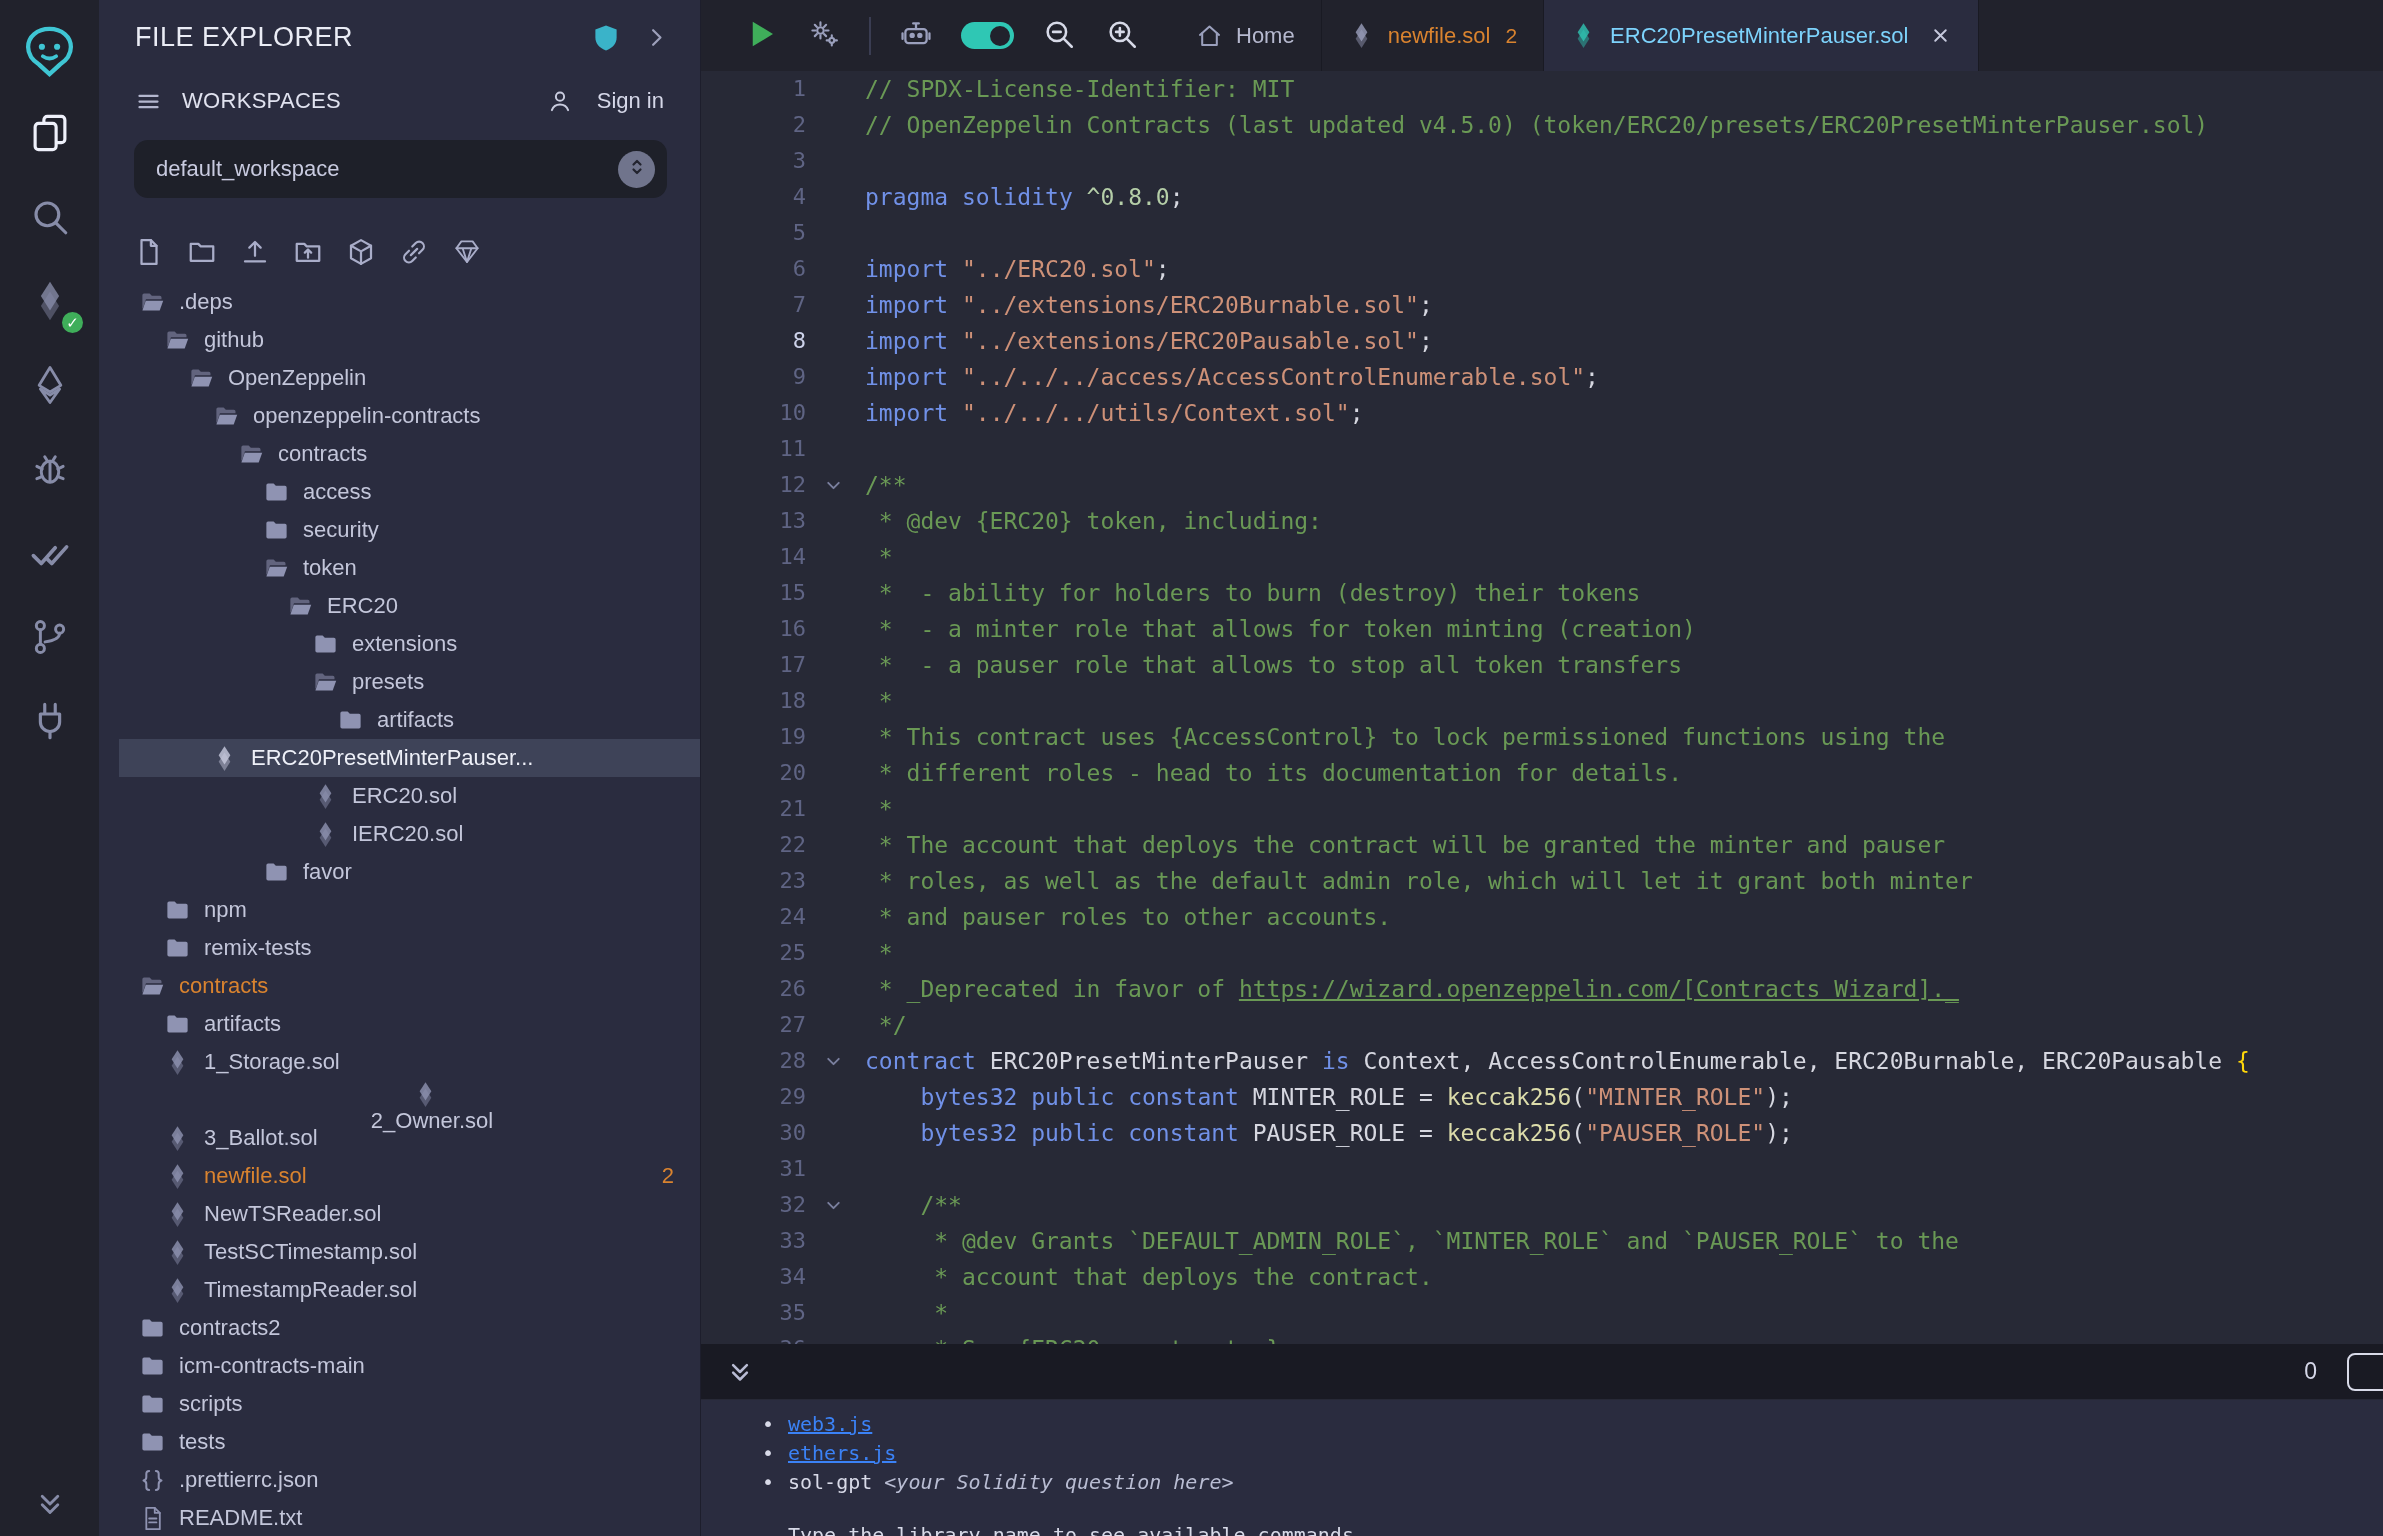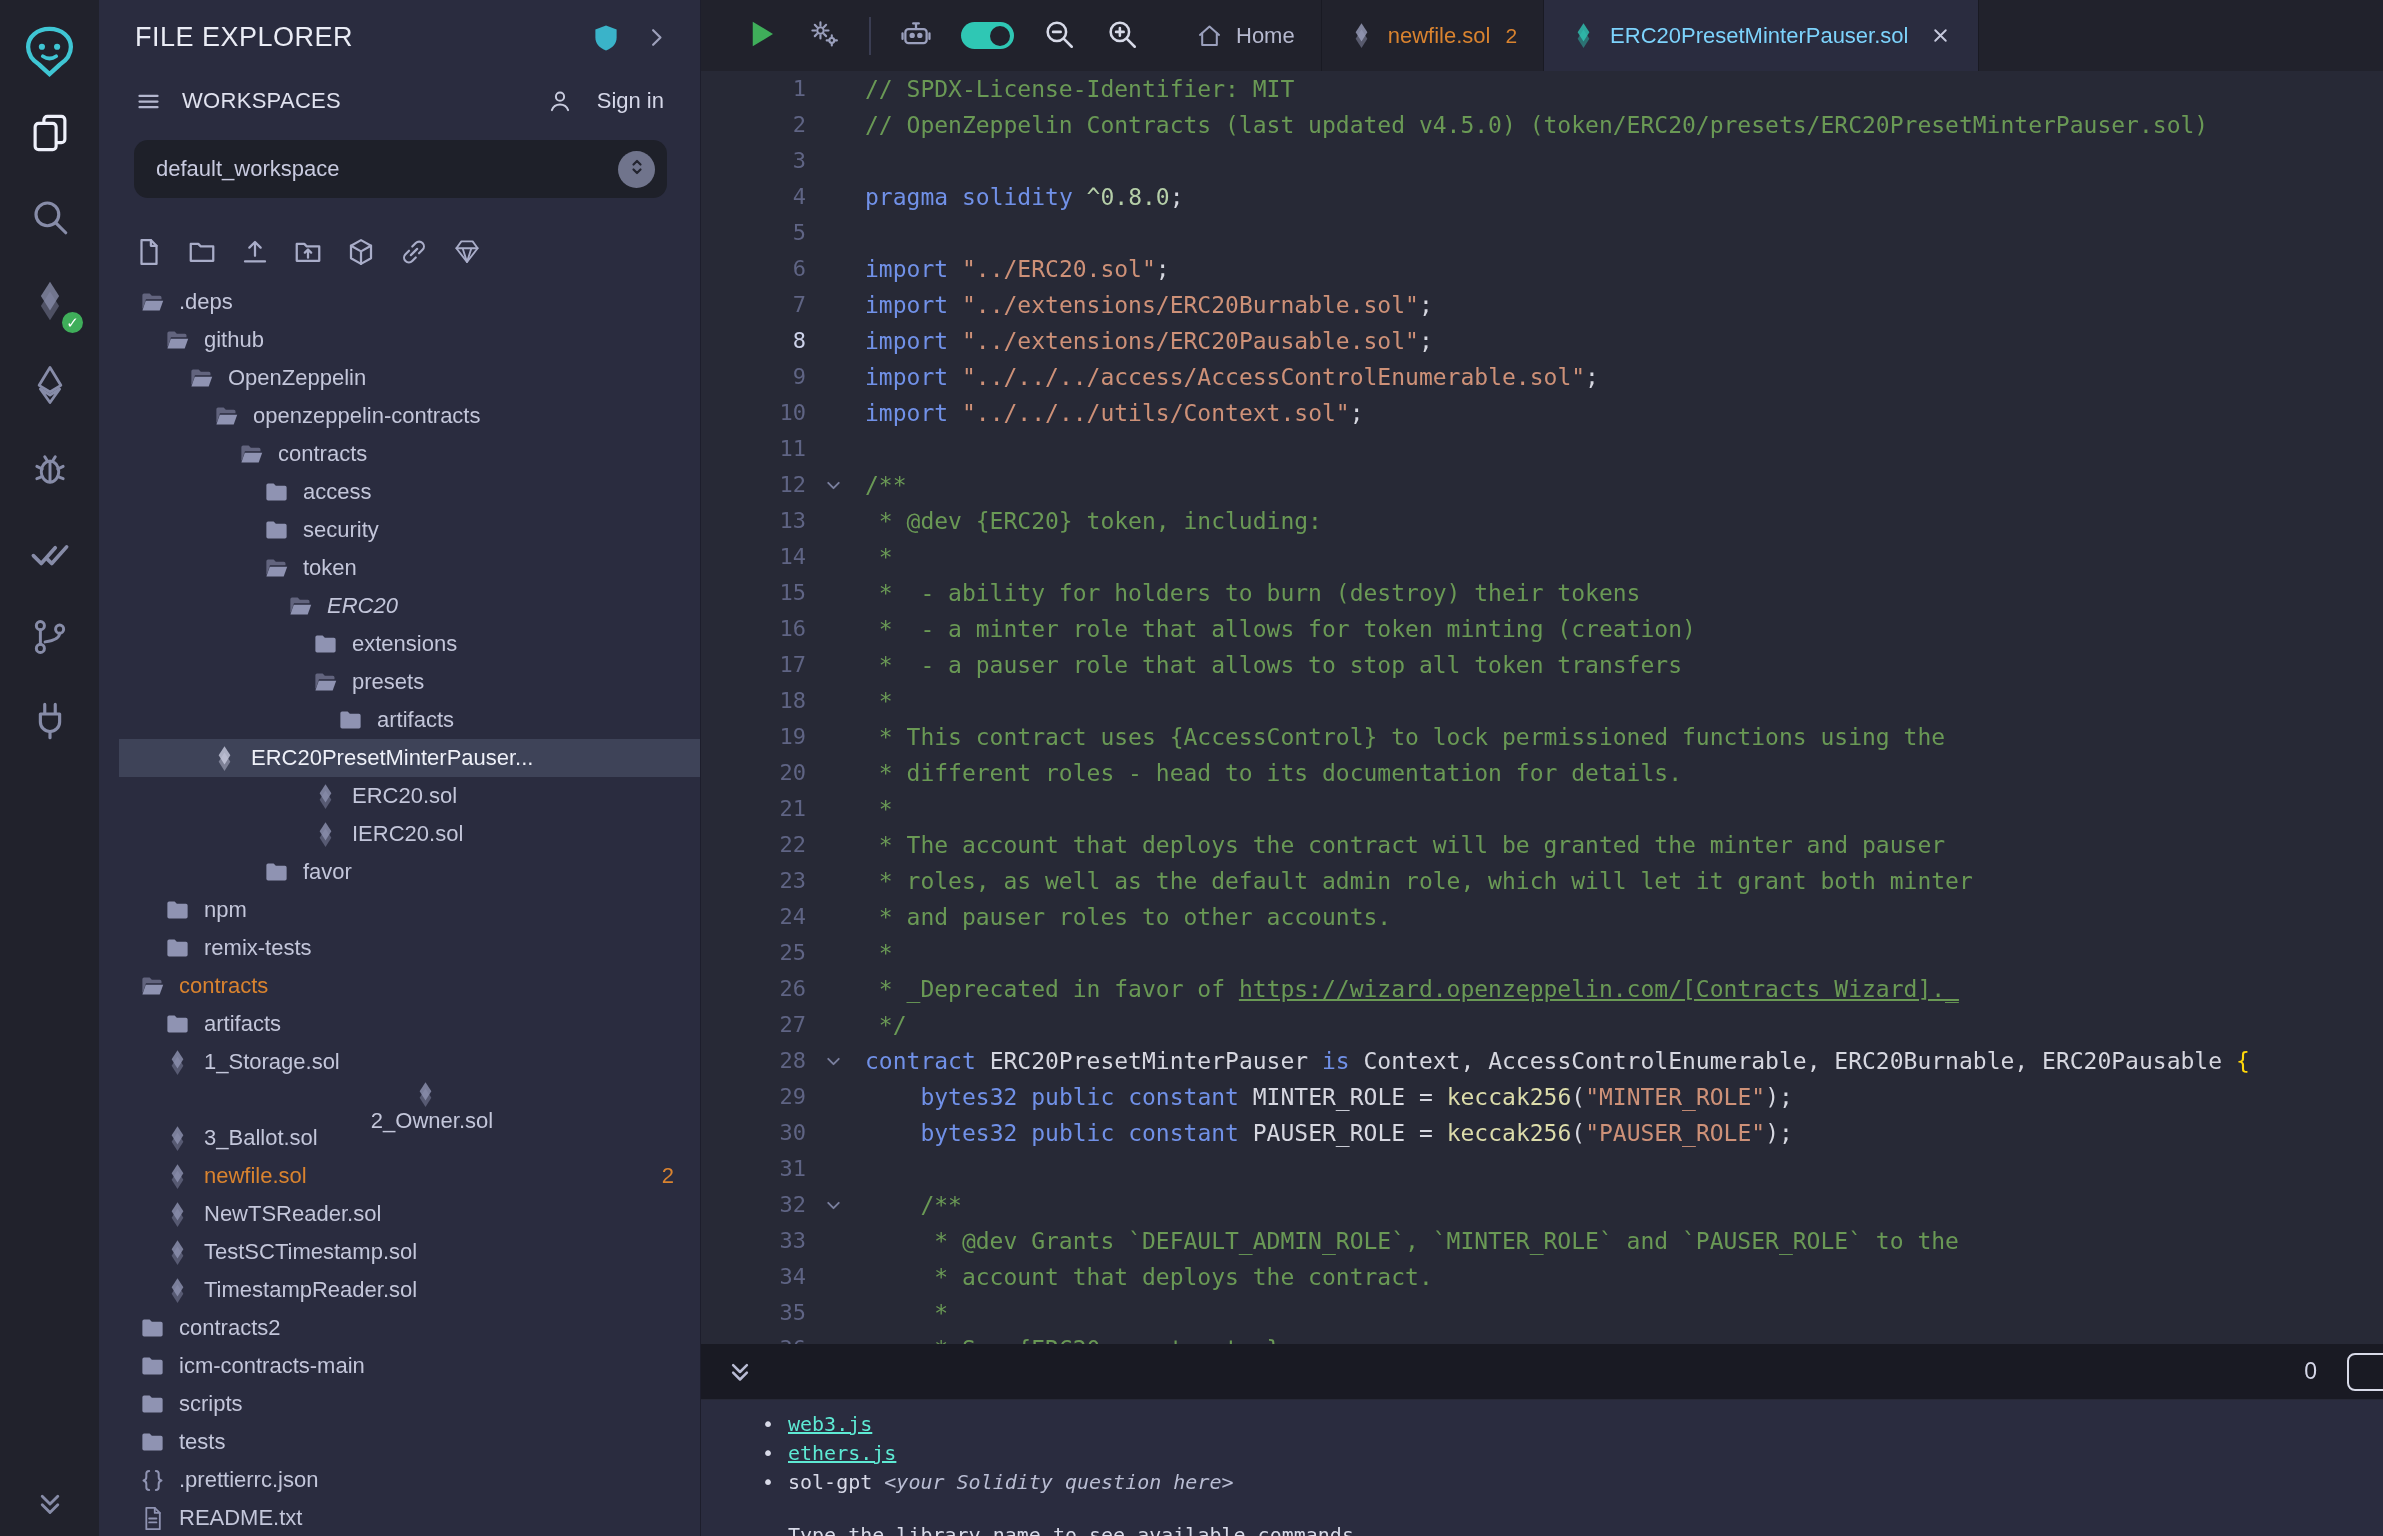--- a/index.html
+++ b/index.html
@@ -90,21 +90,21 @@
 
   
   #termbar{position:absolute;left:0;top:1344px;right:0;height:55px;background:#191a23;display:flex;align-items:center;padding-left:24px;overflow:hidden}
   .term-expand{width:30px;height:30px;color:#b9bcd4;cursor:pointer}
   .term-expand svg{width:30px;height:30px}
   .term-count{margin-left:auto;font-size:23px;color:#d5d7e8;padding-right:30px}
   .term-box{width:57px;height:38px;border:2px solid #d8dae8;border-radius:8px;margin-right:-20px;flex:none}
   #terminal{position:absolute;left:0;top:1400px;right:0;bottom:0;background:#2a2c3f;overflow:hidden;font-family:"DejaVu Sans Mono",monospace;font-size:20px;color:#d8dae8;padding:10px 0 0 61px}
   .tl{min-height:29px;line-height:29px;display:flex;align-items:baseline;white-space:pre}
   .tl .bullet{width:26px;flex:none}
-  .tl .link{text-decoration:underline;color:#5eead4}
+  .tl .link{text-decoration:underline;color:#3b82f6}
   .tl .pl2{color:#d8dae8}
   .tl .hint{font-style:italic;color:#b9bdd3}
   .tl.spaced{margin-top:24px}
 </style>
 </head>
 <body>
 
 <div id="app">
 
   <aside id="iconbar">
@@ -286,21 +286,21 @@
             </svg></span>
           <span class="tlabel">security</span>
         </div>
         <div class="trow" style="padding-left: 144px;">
           <span class="ticon"><svg viewBox="0 0 24 24" fill="currentColor">
               <path d="M3 17.5v-12A1.5 1.5 0 0 1 4.5 4h4.9l2 2h7.1A1.5 1.5 0 0 1 20 7.5V9H6.2L3.5 17z" opacity=".55"></path>
               <path d="M6 10.5h15.5L18.4 19H3z"></path>
             </svg></span>
           <span class="tlabel">token</span>
         </div>
-        <div class="trow" style="padding-left: 168px; font-style: italic;">
+        <div class="trow" style="padding-left: 168px;">
           <span class="ticon"><svg viewBox="0 0 24 24" fill="currentColor">
               <path d="M3 17.5v-12A1.5 1.5 0 0 1 4.5 4h4.9l2 2h7.1A1.5 1.5 0 0 1 20 7.5V9H6.2L3.5 17z" opacity=".55"></path>
               <path d="M6 10.5h15.5L18.4 19H3z"></path>
             </svg></span>
           <span class="tlabel">ERC20</span>
         </div>
         <div class="trow" style="padding-left: 193px;">
           <span class="ticon"><svg viewBox="0 0 24 24" fill="currentColor">
               <path d="M3 5.5A1.5 1.5 0 0 1 4.5 4h4.9l2 2h8.1A1.5 1.5 0 0 1 21 7.5v10A1.5 1.5 0 0 1 19.5 19h-15A1.5 1.5 0 0 1 3 17.5z"></path>
             </svg></span>

